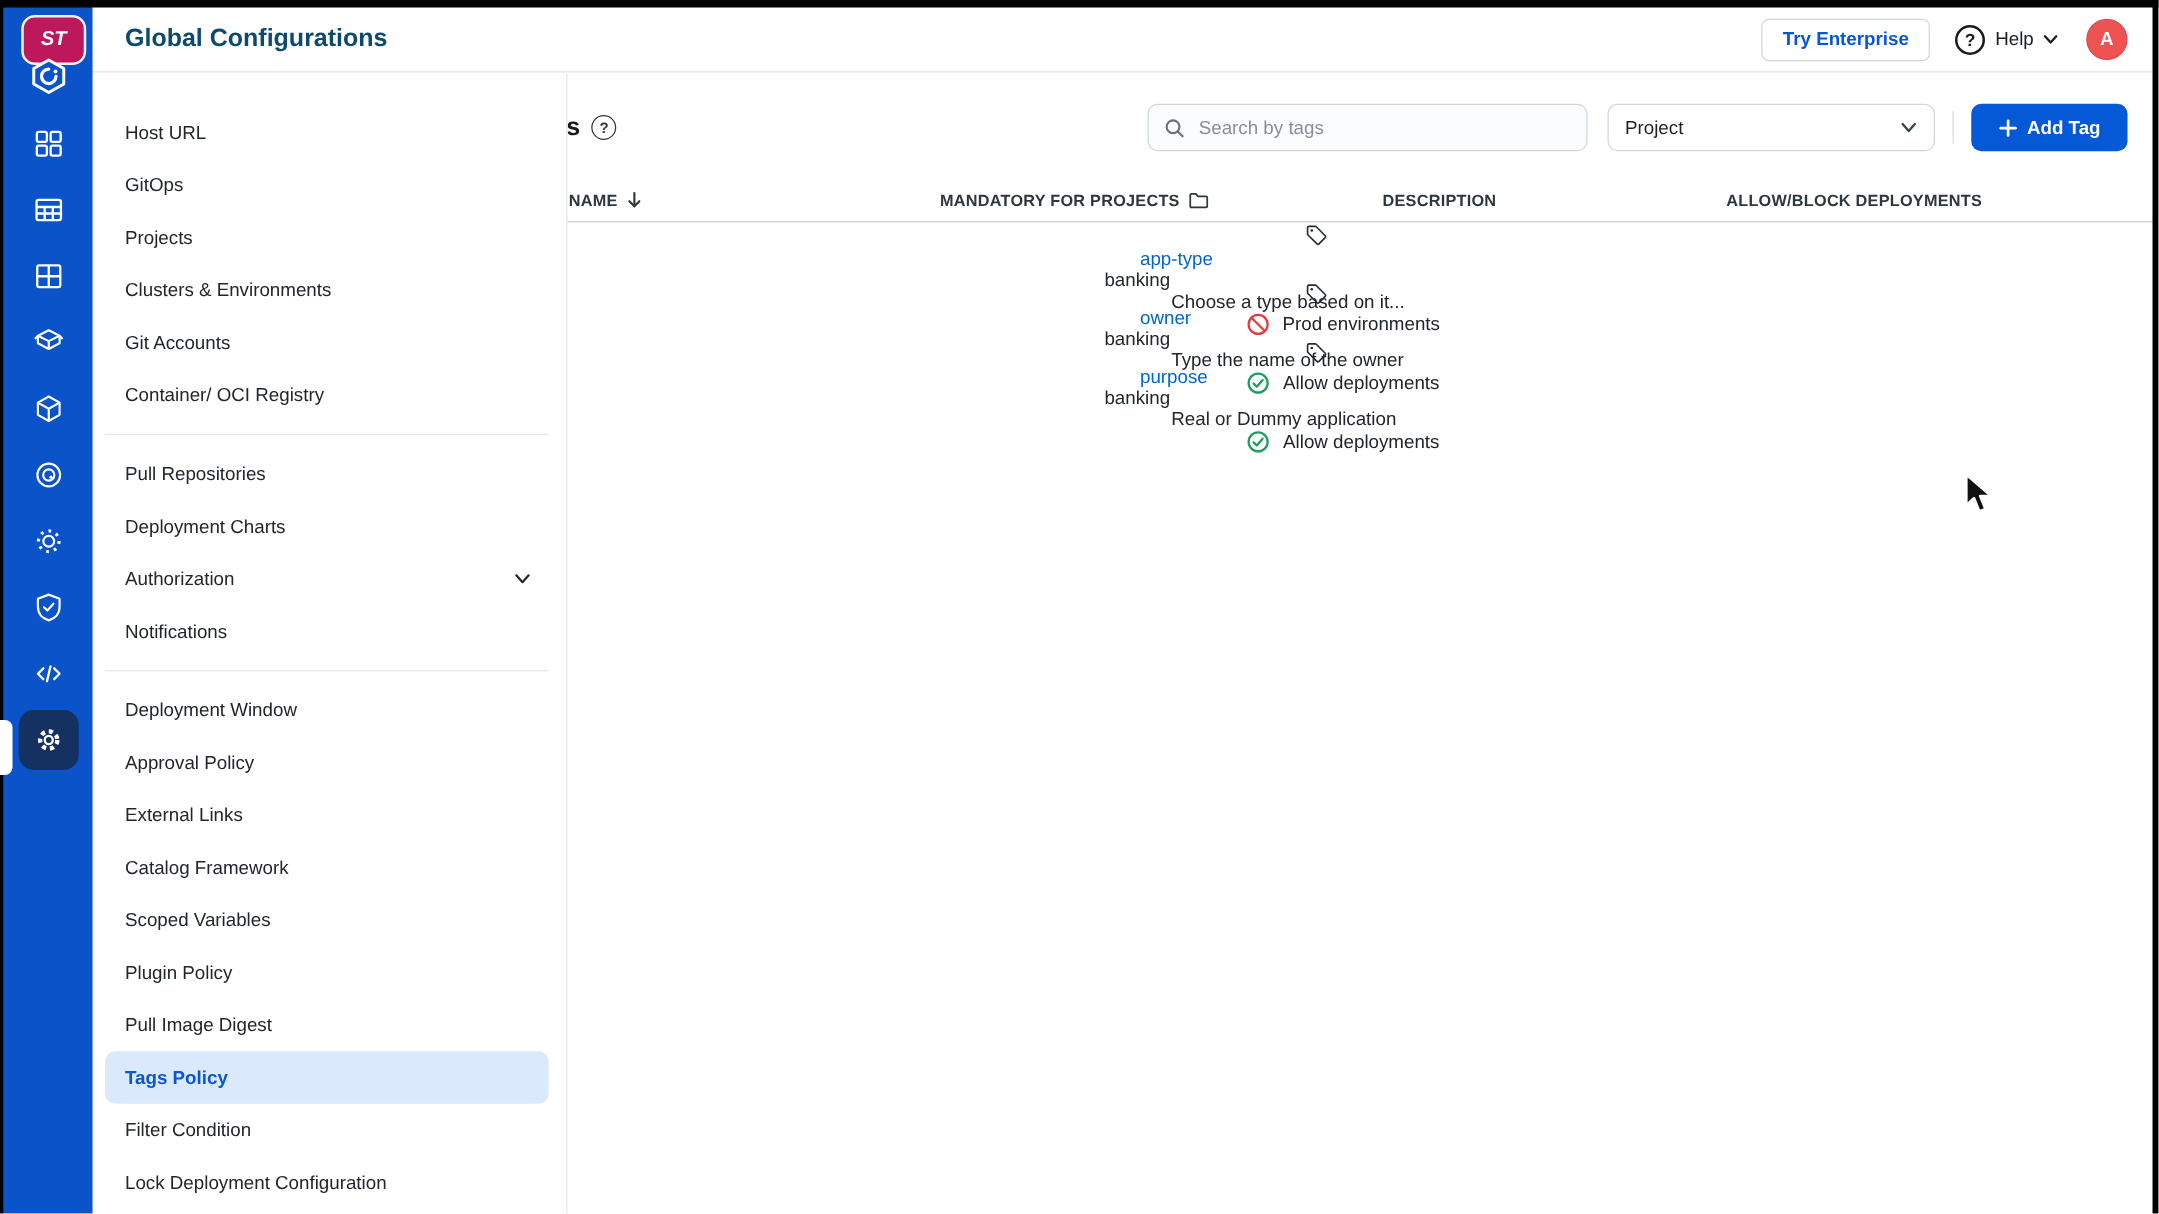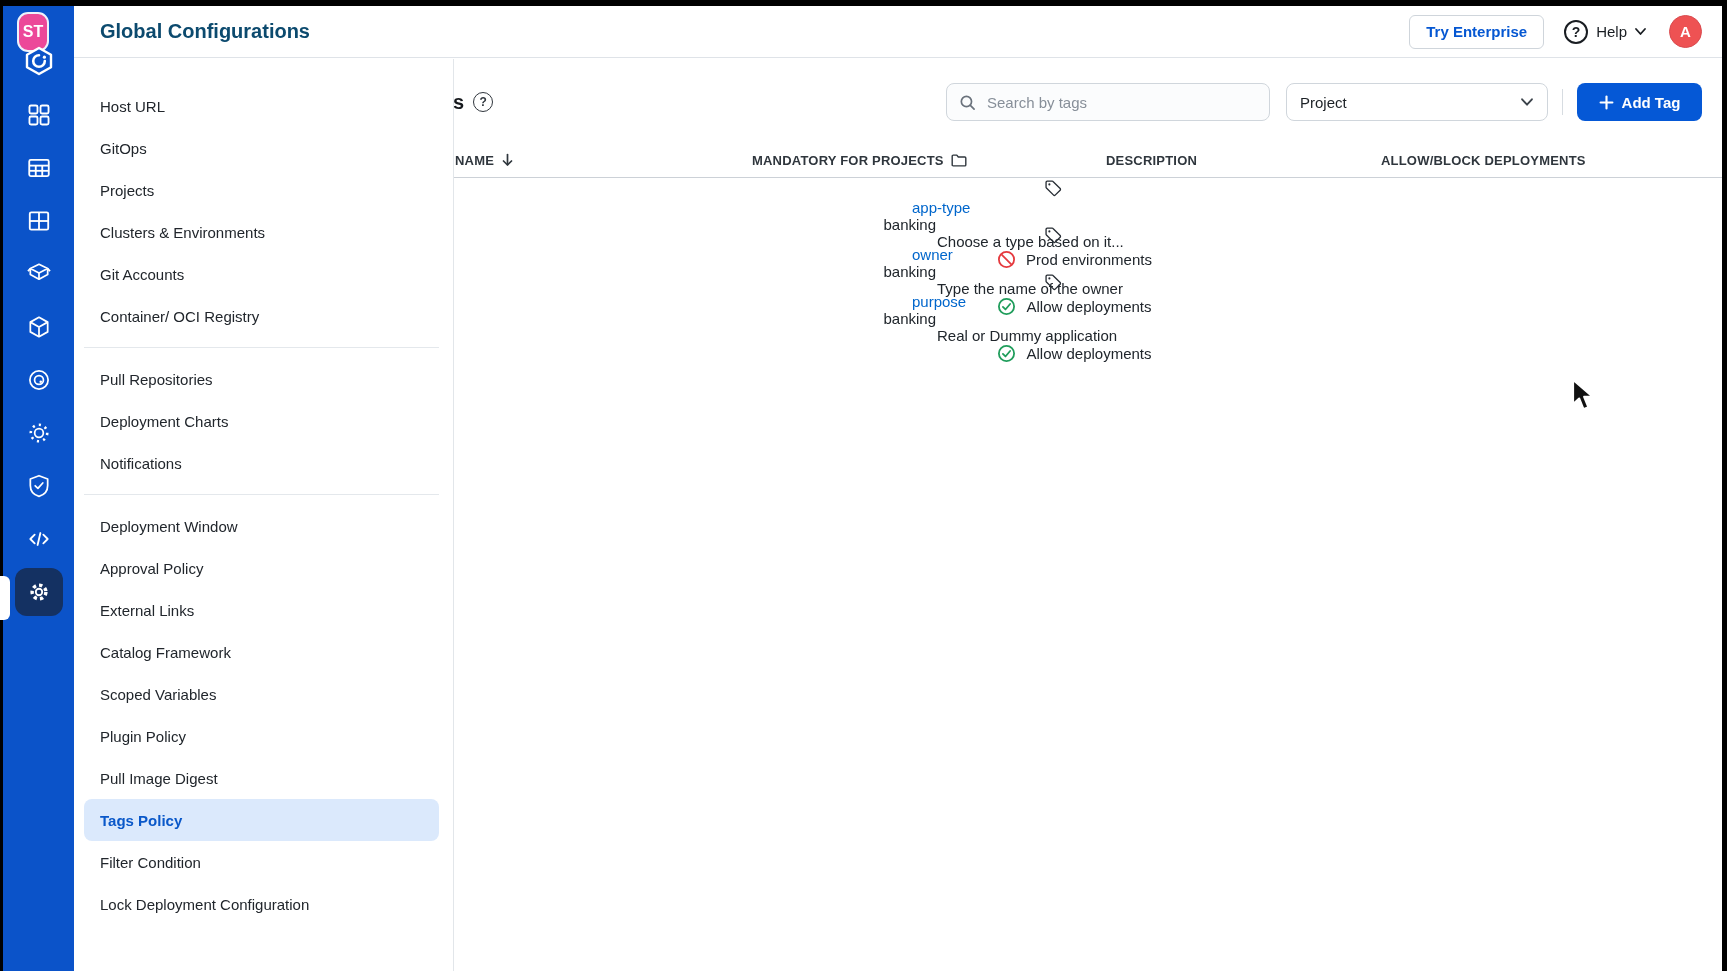--- a/index.html
+++ b/index.html
@@ -6,24 +6,24 @@
   .app{position:relative;width:1727px;height:971px;background:#fff;overflow:hidden;
        font-family:"Liberation Sans",sans-serif;color:#21262c;}
   
   .edge-top{position:absolute;top:0;left:0;right:0;height:6px;background:#000;z-index:50;}
   .edge-left{position:absolute;top:0;left:0;bottom:0;width:3px;background:#000;z-index:50;}
   .edge-right{position:absolute;top:0;right:0;bottom:0;width:5px;background:#000;z-index:50;}
 
   
   .rail{position:absolute;left:3px;top:0;bottom:0;width:71px;background:#0b53c9;z-index:10;}
   .logo{position:absolute;left:0;top:10px;width:71px;height:72px;}
-  .logo-sq{position:absolute;left:14px;top:2px;width:32px;height:40px;border-radius:11px;
-           background:#ec4899;border:2.5px solid #eef2fb;box-sizing:border-box;
+  .logo-sq{position:absolute;left:14px;top:2px;width:52px;height:40px;border-radius:11px;
+           background:#be185d;border:2.5px solid #eef2fb;box-sizing:border-box;
            display:flex;align-items:center;justify-content:center;
-           color:#fff;font-weight:700;font-size:16px;}
+           color:#fff;font-weight:700;font-size:16px;font-style:italic;}
   .logo-badge{position:absolute;left:21px;top:36px;}
   .rail-item{position:absolute;left:12px;width:48px;height:48px;border-radius:12px;
              display:flex;align-items:center;justify-content:center;cursor:pointer;}
   .rail-item.selected{background:#143162;}
   .active-notch{position:absolute;left:0;top:576px;width:10px;height:44px;background:#fff;
                 border-radius:0 6px 6px 0;z-index:60;}
 
   
   .topbar{position:absolute;left:74px;top:6px;right:5px;height:52px;background:#fff;
           border-bottom:1px solid #dfe3e8;box-sizing:border-box;display:flex;
@@ -54,21 +54,21 @@
   
   .content{position:absolute;left:390px;top:59px;right:5px;bottom:0;background:#fff;}
   .toolbar{height:38px;margin:24px 20px 0 29px;display:flex;align-items:center;
            justify-content:space-between;}
   .title-wrap{display:flex;align-items:center;}
   .title-wrap h2{margin:0;font-size:20px;font-weight:700;color:#16191d;}
   .help-sm{width:20px;height:20px;border:1.6px solid #30363d;border-radius:50%;margin-left:9px;
            display:flex;align-items:center;justify-content:center;font-size:12px;
            font-weight:700;color:#30363d;box-sizing:border-box;cursor:pointer;}
   .controls{display:flex;align-items:center;}
-  .searchbox{width:324px;height:38px;border:1px solid #d0d6dc;border-radius:8px;background:#fbfcfd;
+  .searchbox{width:352px;height:38px;border:1px solid #d0d6dc;border-radius:8px;background:#fbfcfd;
            box-sizing:border-box;display:flex;align-items:center;padding:0 12px;}
   .searchbox input{border:none;outline:none;background:transparent;margin-left:9px;flex:1;
            font-size:15px;color:#21262c;font-family:inherit;}
   .searchbox input::placeholder{color:#878f99;}
   .select{width:262px;height:38px;border:1px solid #d0d6dc;border-radius:8px;background:#fff;
            box-sizing:border-box;display:flex;align-items:center;justify-content:space-between;
            padding:0 13px;margin-left:16px;font-size:15px;color:#1c2126;cursor:pointer;}
   .vdivider{width:1px;height:26px;background:#d7dce1;margin:0 14px;}
   .btn-primary{width:125px;height:38px;border:none;border-radius:8px;background:#0558d6;
            color:#fff;font-weight:700;font-size:15px;font-family:inherit;display:flex;
@@ -203,20 +203,26 @@
   <nav class="subnav">
     <div class="nav-item">Host URL</div>
     <div class="nav-item">GitOps</div>
     <div class="nav-item">Projects</div>
     <div class="nav-item">Clusters &amp; Environments</div>
     <div class="nav-item">Git Accounts</div>
     <div class="nav-item">Container/ OCI Registry</div>
     <div class="subnav-divider"></div>
     <div class="nav-item">Pull Repositories</div>
     <div class="nav-item">Deployment Charts</div>
+    <div class="nav-item">
+      <span>Authorization</span>
+      <svg width="14" height="12" viewBox="0 0 12 11" fill="none" stroke="#21262c" stroke-width="1.6" stroke-linecap="round" stroke-linejoin="round">
+          <polyline points="1.5,3 6,8 10.5,3"></polyline>
+        </svg>
+    </div>
     <div class="nav-item">Notifications</div>
     <div class="subnav-divider"></div>
     <div class="nav-item">Deployment Window</div>
     <div class="nav-item">Approval Policy</div>
     <div class="nav-item">External Links</div>
     <div class="nav-item">Catalog Framework</div>
     <div class="nav-item">Scoped Variables</div>
     <div class="nav-item">Plugin Policy</div>
     <div class="nav-item">Pull Image Digest</div>
     <div class="nav-item active">Tags Policy</div>

